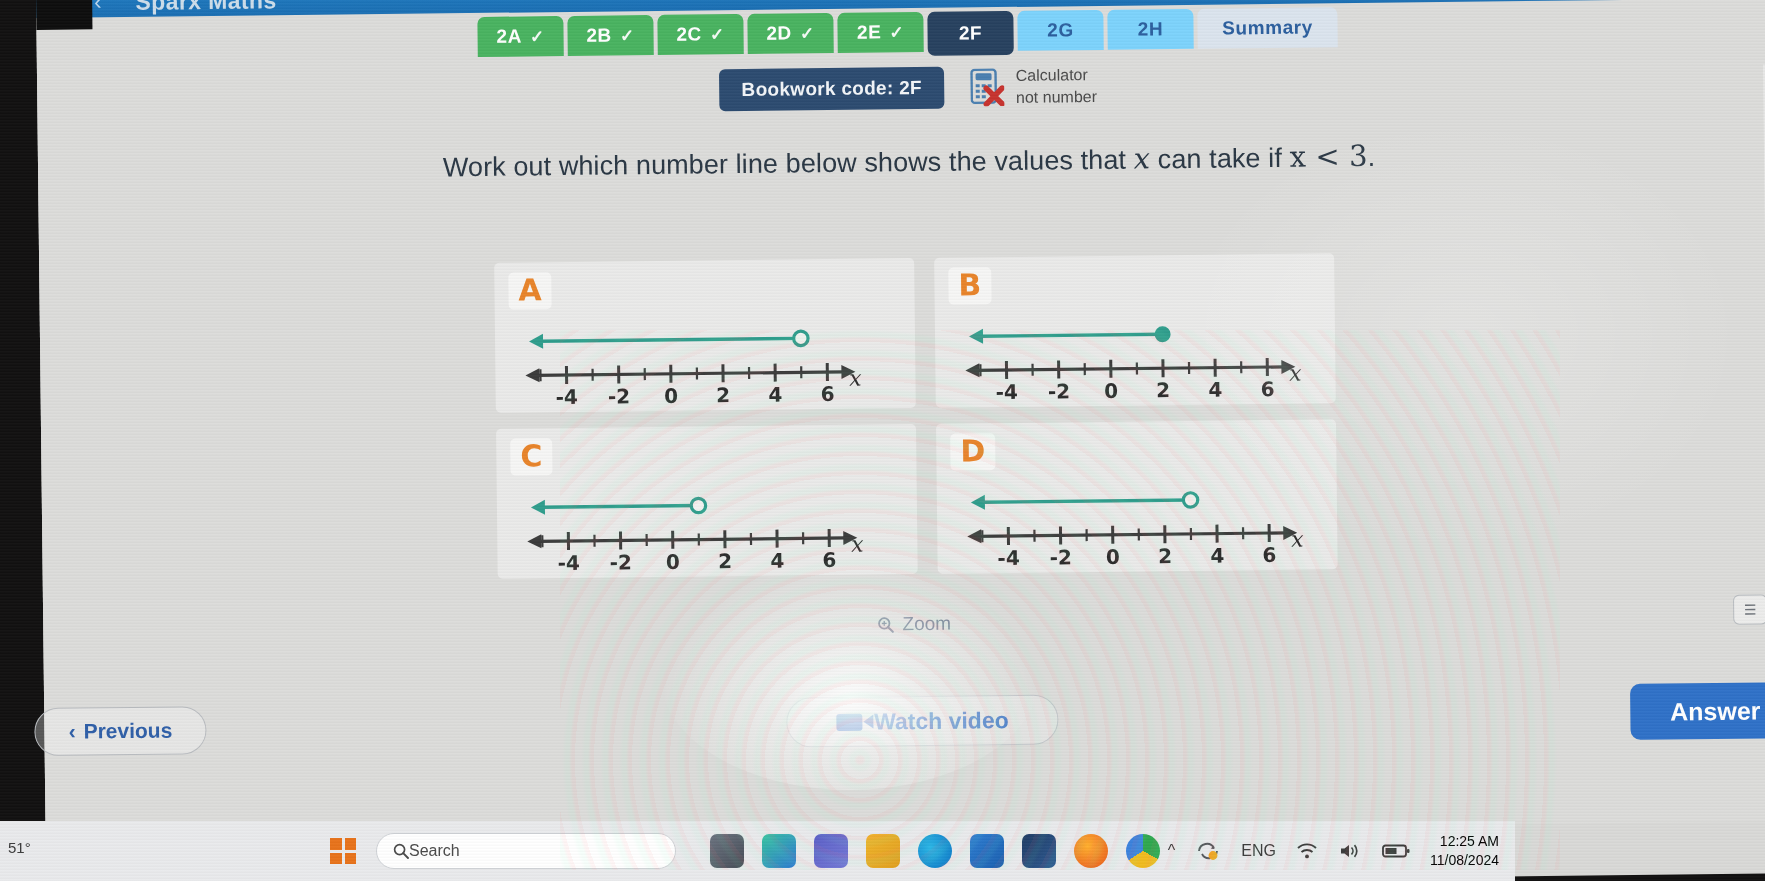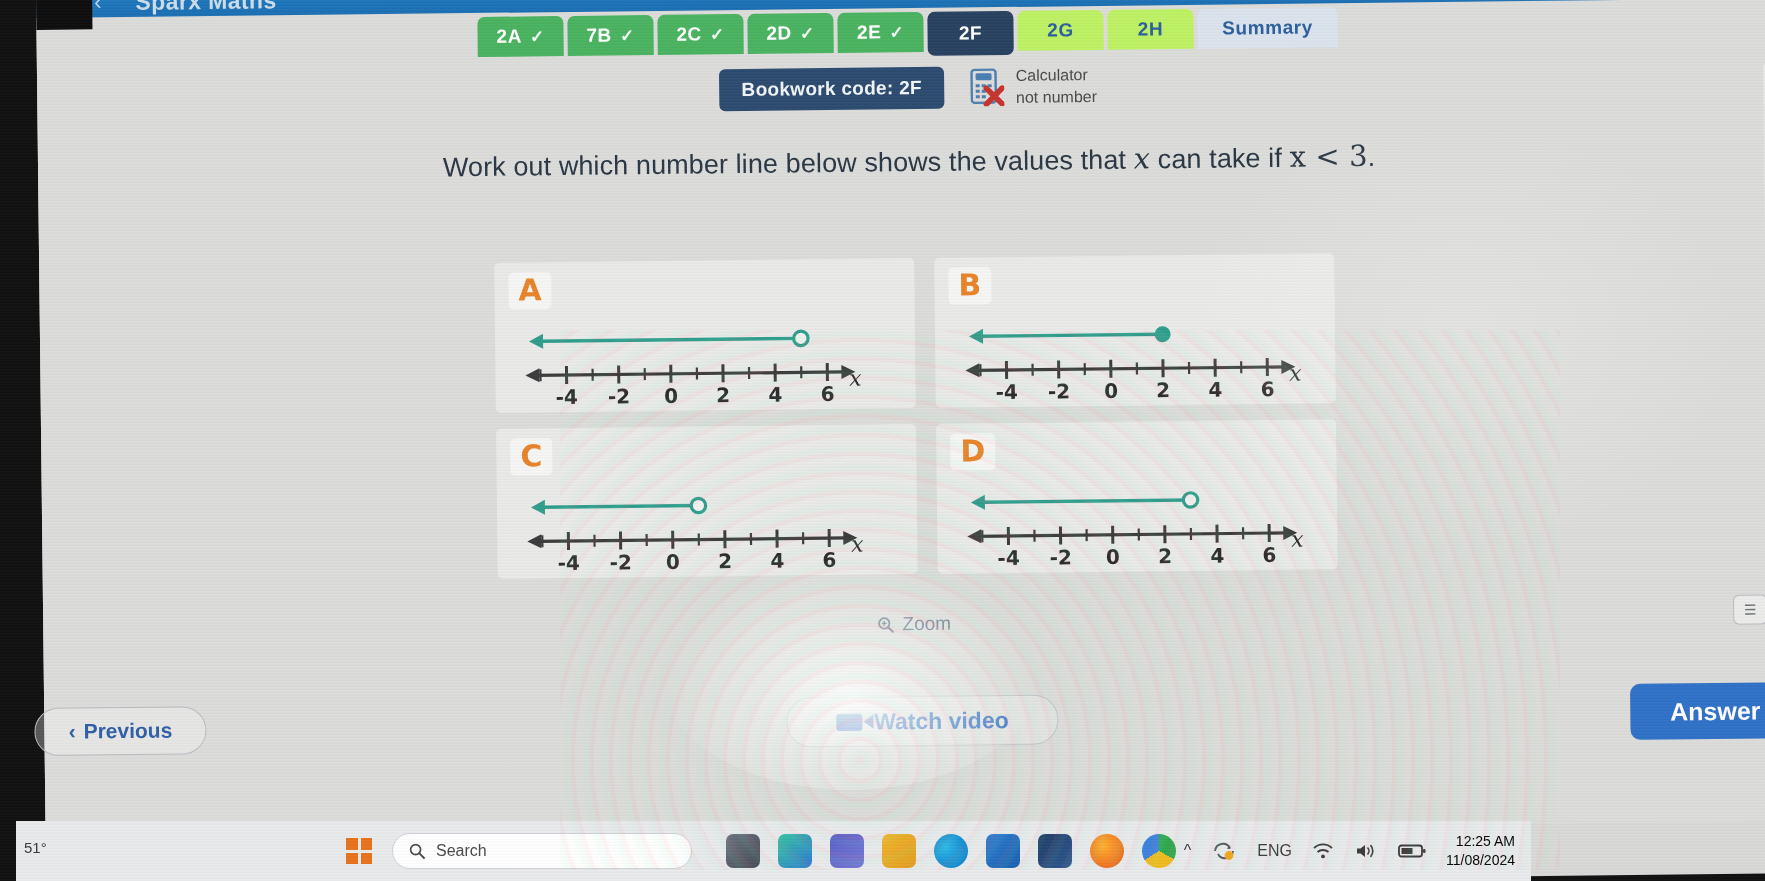--- a/index.html
+++ b/index.html
@@ -134,21 +134,21 @@
     justify-content: center;
     gap: 8px;
     font-size: 19px;
     font-weight: 700;
     border-radius: 7px 7px 0 0;
     letter-spacing: .6px;
     padding: 0 14px;
   }
   .tab.done { background: #49b360; color: #ffffff; }
   .tab.current { background: #27415f; color: #ffffff; border-radius: 7px; height: 44px; }
-  .tab.todo { background: #bef264; color: #2c5f9e; }
+  .tab.todo { background: #7dd3fc; color: #2c5f9e; }
   .tab.summary { background: #dbe4ee; color: #2c5f9e; min-width: 140px; }
   .tick { font-size: 17px; opacity: .95; }
 
   
   .bookwork-row {
     position: absolute;
     left: 0; top: 58px;
     width: 100%;
     display: flex;
     justify-content: center;
@@ -316,21 +316,20 @@
   
   .taskbar {
     position: absolute;
     left: 0; bottom: 0;
     width: 1515px;
     height: 60px;
     background: #e9eaec;
     z-index: 30;
     display: flex;
     align-items: center;
-    margin-left: 16px;
   }
   .tb-weather {
     position: absolute;
     left: 8px; top: 18px;
     font-size: 15px;
     color: #3a3a3a;
   }
   .tb-center {
     position: absolute;
     left: 330px; top: 0;
@@ -347,21 +346,20 @@
     gap: 3px;
   }
   .win-logo i { background: #e8731b; display: block; }
   .search-pill {
     width: 300px; height: 36px;
     background: #ffffff;
     border: 1px solid #cfd2d6;
     border-radius: 18px;
     display: flex;
     align-items: center;
-    gap: 11px;
     padding: 0 16px;
     color: #4a4a4a;
     font-size: 16px;
   }
   .tb-icons { display: flex; align-items: center; gap: 18px; margin-left: 14px; }
   .tb-ico { width: 34px; height: 34px; border-radius: 7px; display:block; }
   .tb-tray {
     position: absolute;
     right: 16px; top: 0;
     height: 60px;
@@ -390,21 +388,21 @@
     <div class="bezel-left"></div>
 
     <div class="page">
 
       <div class="tabbar">
         <div class="tab done">
           <span>2A</span>
           <span class="tick">✓</span>
         </div>
         <div class="tab done">
-          <span>7B</span>
+          <span>2B</span>
           <span class="tick">✓</span>
         </div>
         <div class="tab done">
           <span>2C</span>
           <span class="tick">✓</span>
         </div>
         <div class="tab done">
           <span>2D</span>
           <span class="tick">✓</span>
         </div>

